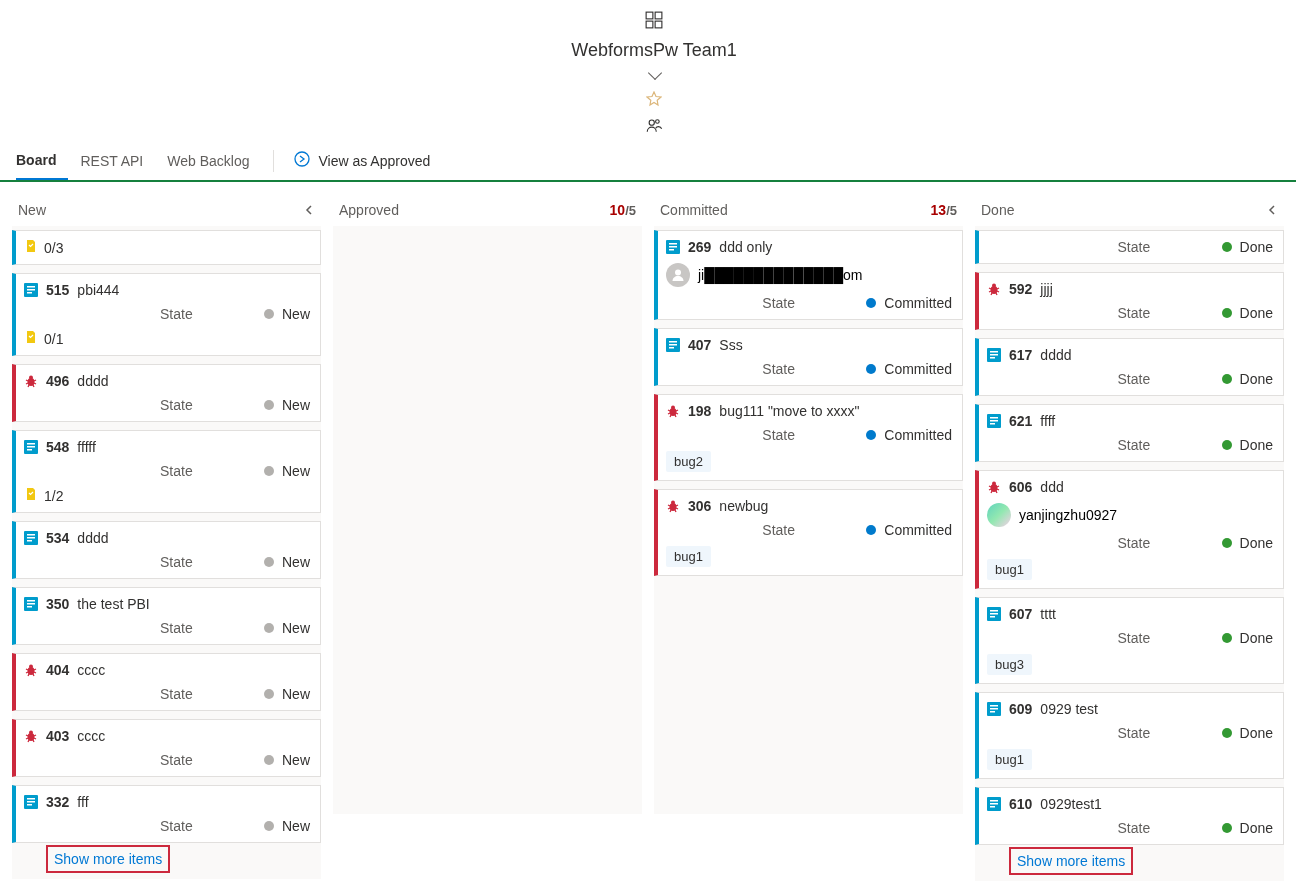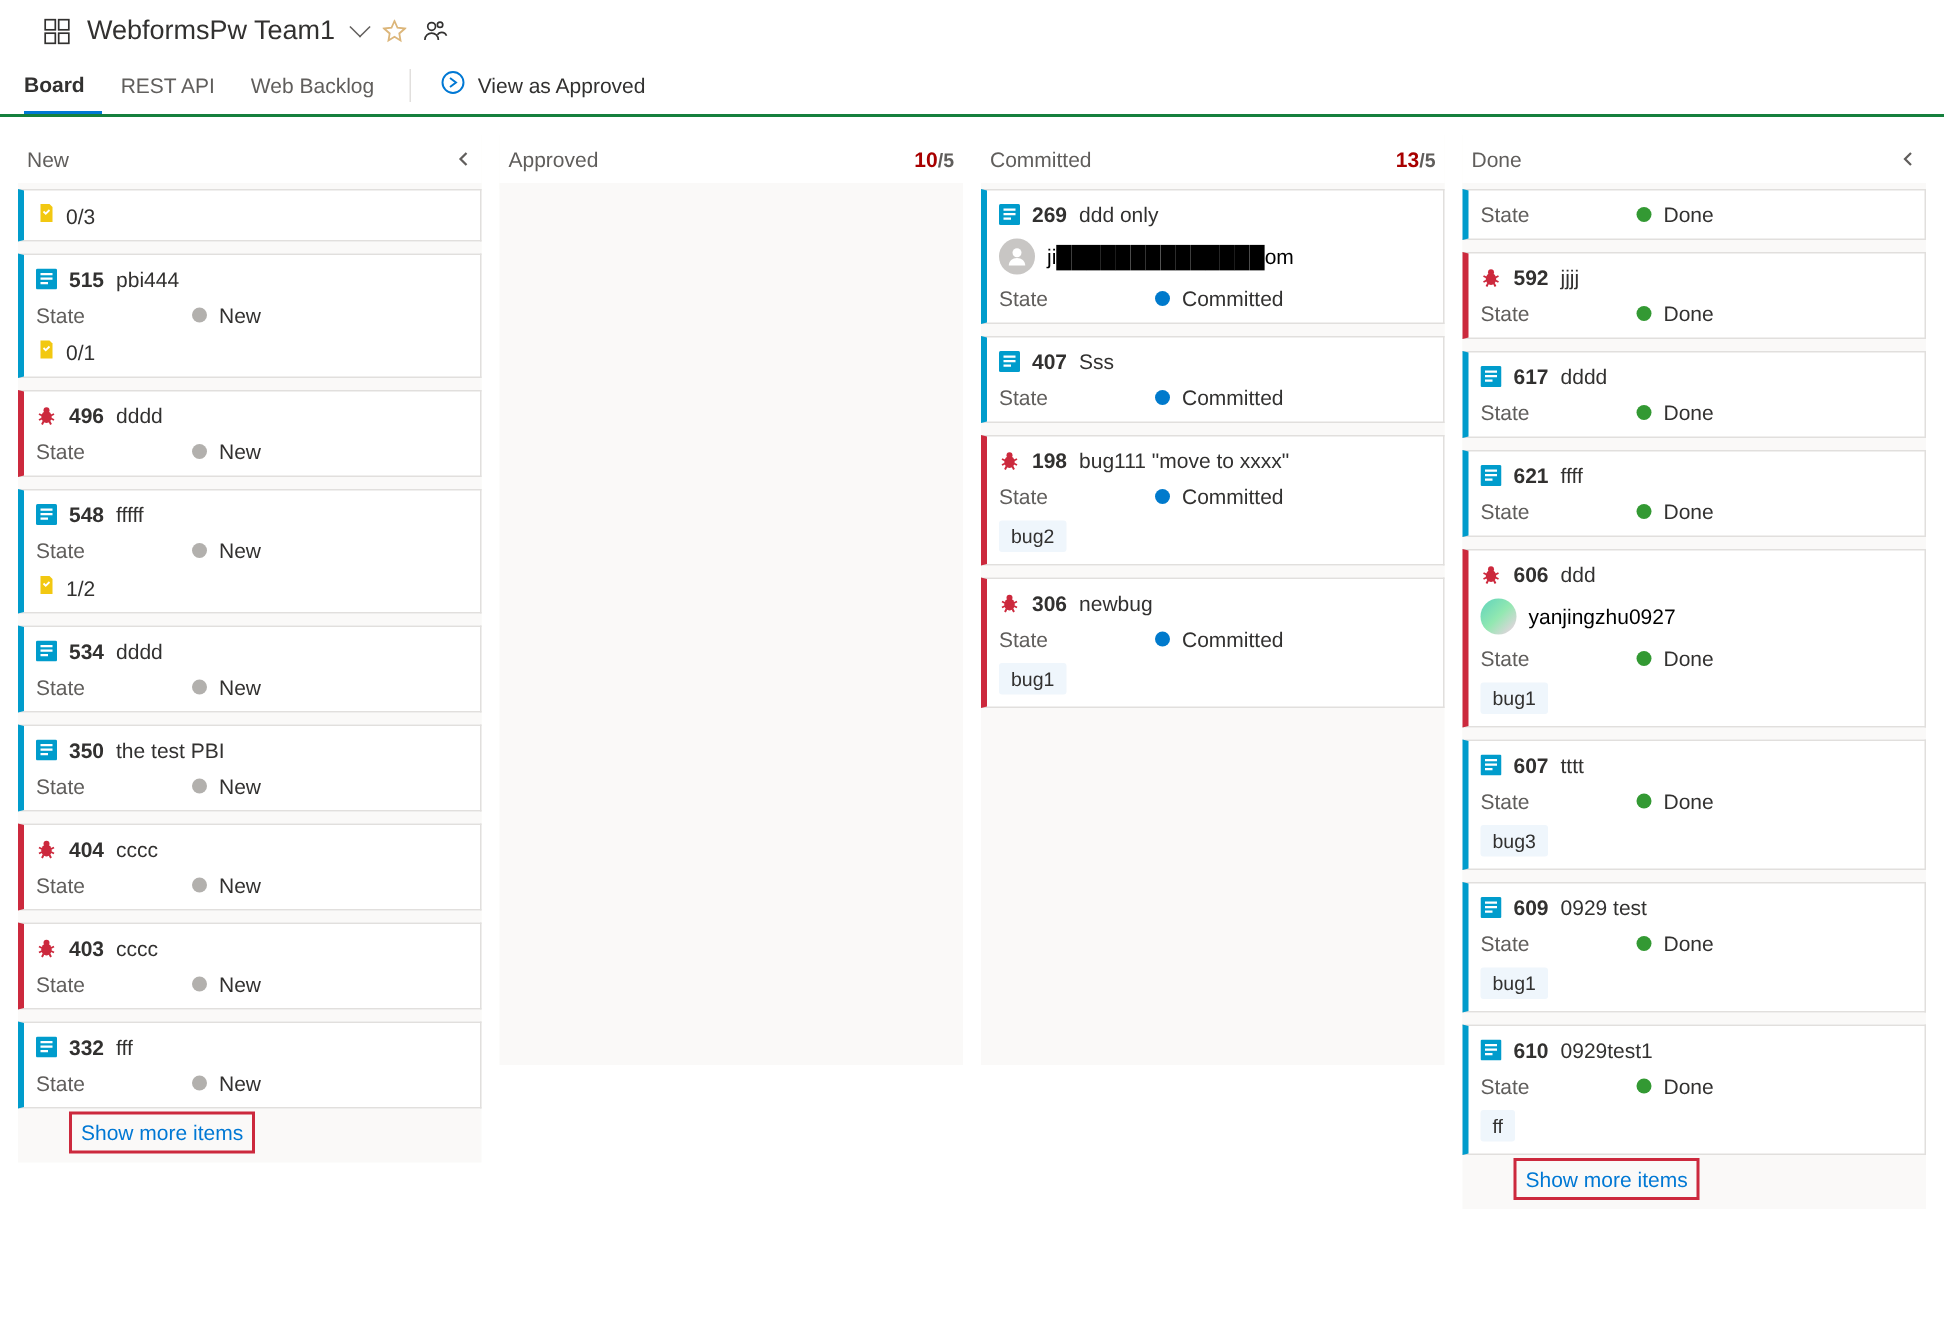--- a/index.html
+++ b/index.html
@@ -8,20 +8,21 @@
     font-family: "Segoe UI", -apple-system, sans-serif;
     font-size: 14px;
     color: #323130;
     background: #fff;
   }
   .header {
     display: flex;
     align-items: center;
     padding: 10px 16px 6px 28px;
     gap: 10px;
+    flex-direction: column;
   }
   .team-icon {
     width: 20px; height: 20px;
     display: inline-flex;
     align-items: center;
     justify-content: center;
   }
   .team-name {
     font-size: 18px;
     font-weight: 400;
@@ -155,20 +156,21 @@
     justify-content: center;
   }
   .avatar svg { width: 16px; height: 16px; fill: #fff; }
   .avatar-gradient {
     background: linear-gradient(135deg, #5fd3bc 0%, #92e8b1 50%, #f7cfe9 100%);
   }
   .state-row {
     display: flex;
     align-items: center;
     gap: 8px;
+    justify-content: flex-end;
   }
   .state-label {
     color: #605e5c;
     width: 96px;
     flex-shrink: 0;
   }
   .state-dot {
     width: 10px; height: 10px;
     border-radius: 50%;
     flex-shrink: 0;
@@ -707,21 +709,18 @@
               </svg>
             </span>
             <span class="wi-id">610</span>
             <span class="wi-title-text">0929test1</span>
           </div>
           <div class="state-row">
             <span class="state-label">State</span>
             <span class="state-dot dot-done"></span>
             <span class="state-value">Done</span>
           </div>
-          <div class="tags-row">
-            <span class="tag">ff</span>
-          </div>
         </div>
       </div>
     <span class="show-more highlighted">Show more items</span>
   </div>
 
 </div>
 
 </body></html>

